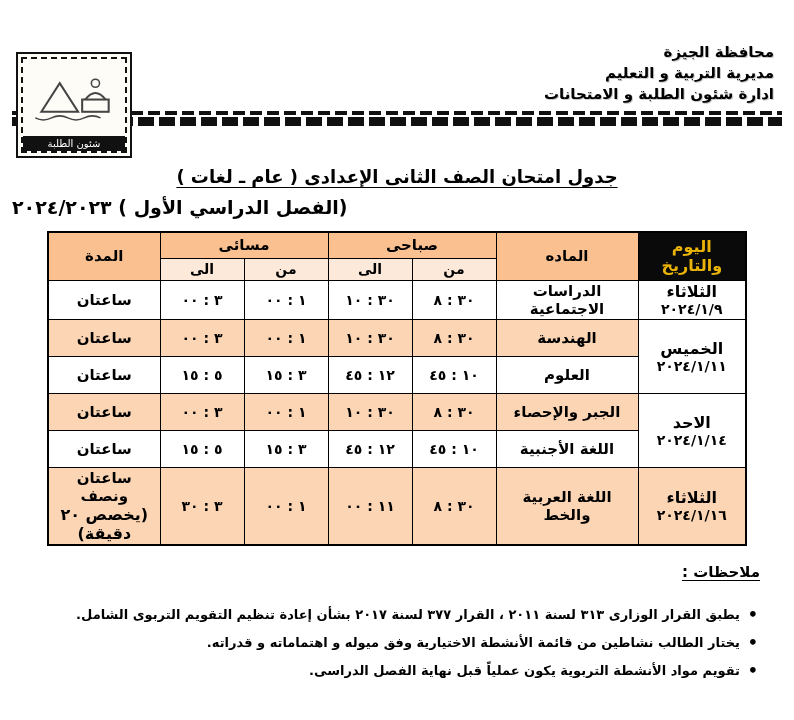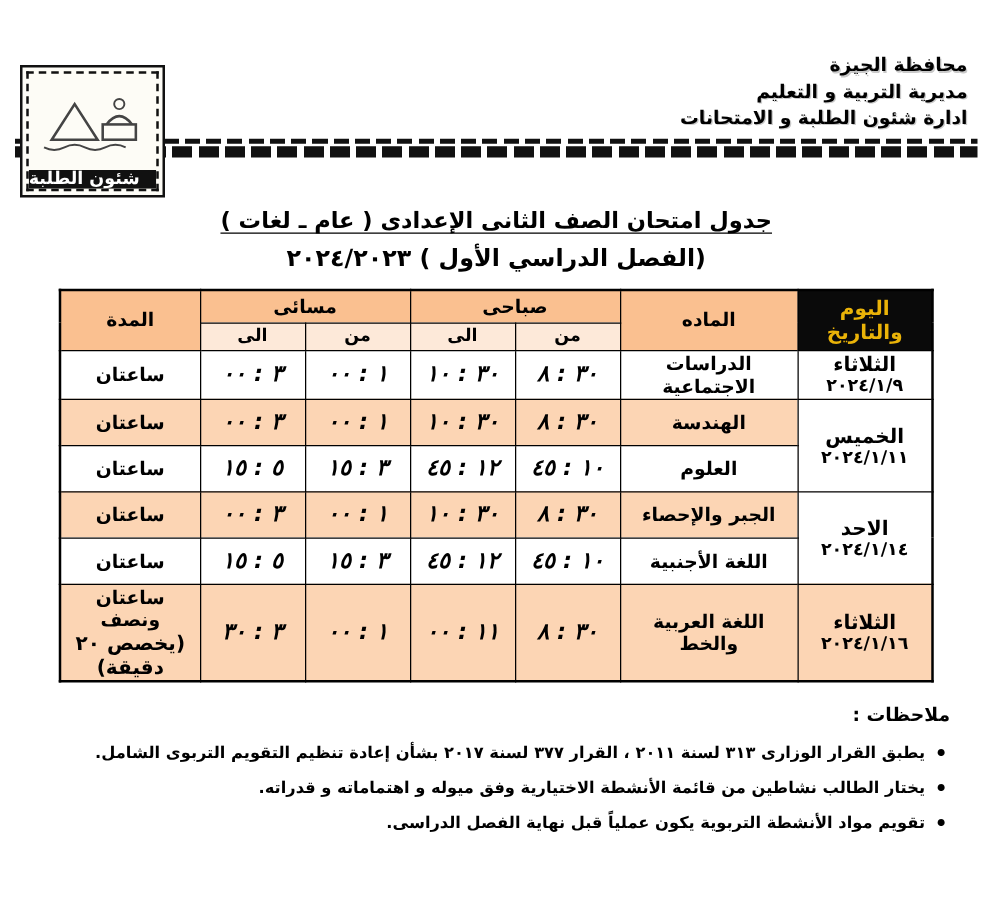--- a/index.html
+++ b/index.html
@@ -15,55 +15,55 @@
   .org-lines{position:absolute;top:42px;right:20px;text-align:right;
     font-weight:bold;font-size:15px;line-height:21px;}
   .org-lines div{text-shadow:1px 1px 0 #c9c9c9;}
   .stripe{position:absolute;top:111px;left:12px;right:12px;z-index:1;}
   .stripe-thin{height:4px;background:repeating-linear-gradient(90deg,#111 0 12px,#fff 12px 17px);margin-bottom:2px;}
   .stripe-thick{height:9px;background:repeating-linear-gradient(90deg,#111 0 16px,#fff 16px 21px);}
   .logo{position:absolute;top:52px;left:16px;width:116px;height:106px;z-index:2;
     background:#fdfcf6;border:2px solid #111;padding:3px;}
   .logo-inner{width:100%;height:100%;border:2px dashed #111;display:flex;flex-direction:column;overflow:hidden;}
   .emblem{flex:1;width:100%;}
-  .logo-caption{background:#111;color:#fff;font-size:14px;line-height:15px;
-    text-align:left;font-weight:bold;white-space:nowrap;}
+  .logo-caption{background:#111;color:#fff;font-size:10px;line-height:15px;
+    text-align:center;font-weight:normal;white-space:nowrap;}
 
   
   .title{text-align:center;font-size:18px;font-weight:bold;text-decoration:underline;
     text-underline-offset:4px;margin-top:2px;}
-  .subtitle{text-align:center;font-size:19px;font-weight:bold;margin-top:9px;}
+  .subtitle{text-align:left;font-size:19px;font-weight:bold;margin-top:9px;margin-left:12px;}
 
   
   table.schedule{border-collapse:collapse;margin:13px auto 0;width:698px;
     table-layout:fixed;border:2.5px solid #000;}
   .schedule th,.schedule td{border:1px solid #000;text-align:center;
     vertical-align:middle;padding:1px 2px;font-weight:bold;}
   thead tr.mainhead{height:26px;}
   thead tr.subhead{height:22px;}
   .th-day{background:#0a0a0a;color:#eab308;font-size:16px;}
   .th-subject,.th-session,.th-duration{background:#FAC090;font-size:15px;}
   .subhead th{background:#FDE9D9;font-size:14px;}
   tbody tr{height:37px;}
   tbody tr.last{height:52px;}
   tr.r-light{background:#ffffff;}
   tr.r-peach{background:#FCD5B4;}
   td.day-w{background:#ffffff;}
   td.day-p{background:#FCD5B4;}
   .day-name{font-size:16px;font-weight:bold;}
   .day-date{font-size:14px;font-weight:bold;direction:ltr;}
   .subj{font-size:15px;}
-  .time{font-size:18px;direction:ltr;letter-spacing:.5px;font-style:italic;}
+  .time{font-size:14px;direction:ltr;letter-spacing:.5px;}
   .dur{font-size:15px;}
   .dur-note{font-size:16px;}
 
   
   .notes{margin:16px 34px 0 26px;}
   .notes-heading{display:inline-block;font-size:15px;font-weight:bold;
-    text-underline-offset:3px;margin-bottom:8px;}
+    text-decoration:underline;text-underline-offset:3px;margin-bottom:20px;}
   .notes ul{list-style:none;margin:4px 0 0;padding:0;}
   .note{position:relative;padding-right:20px;font-size:13px;font-weight:bold;
     line-height:19px;margin-bottom:9px;text-align:right;}
   .note::before{content:"•";position:absolute;right:2px;top:0;font-size:16px;}
 </style>
 </head>
 <body>
 
 <div class="page">
 

